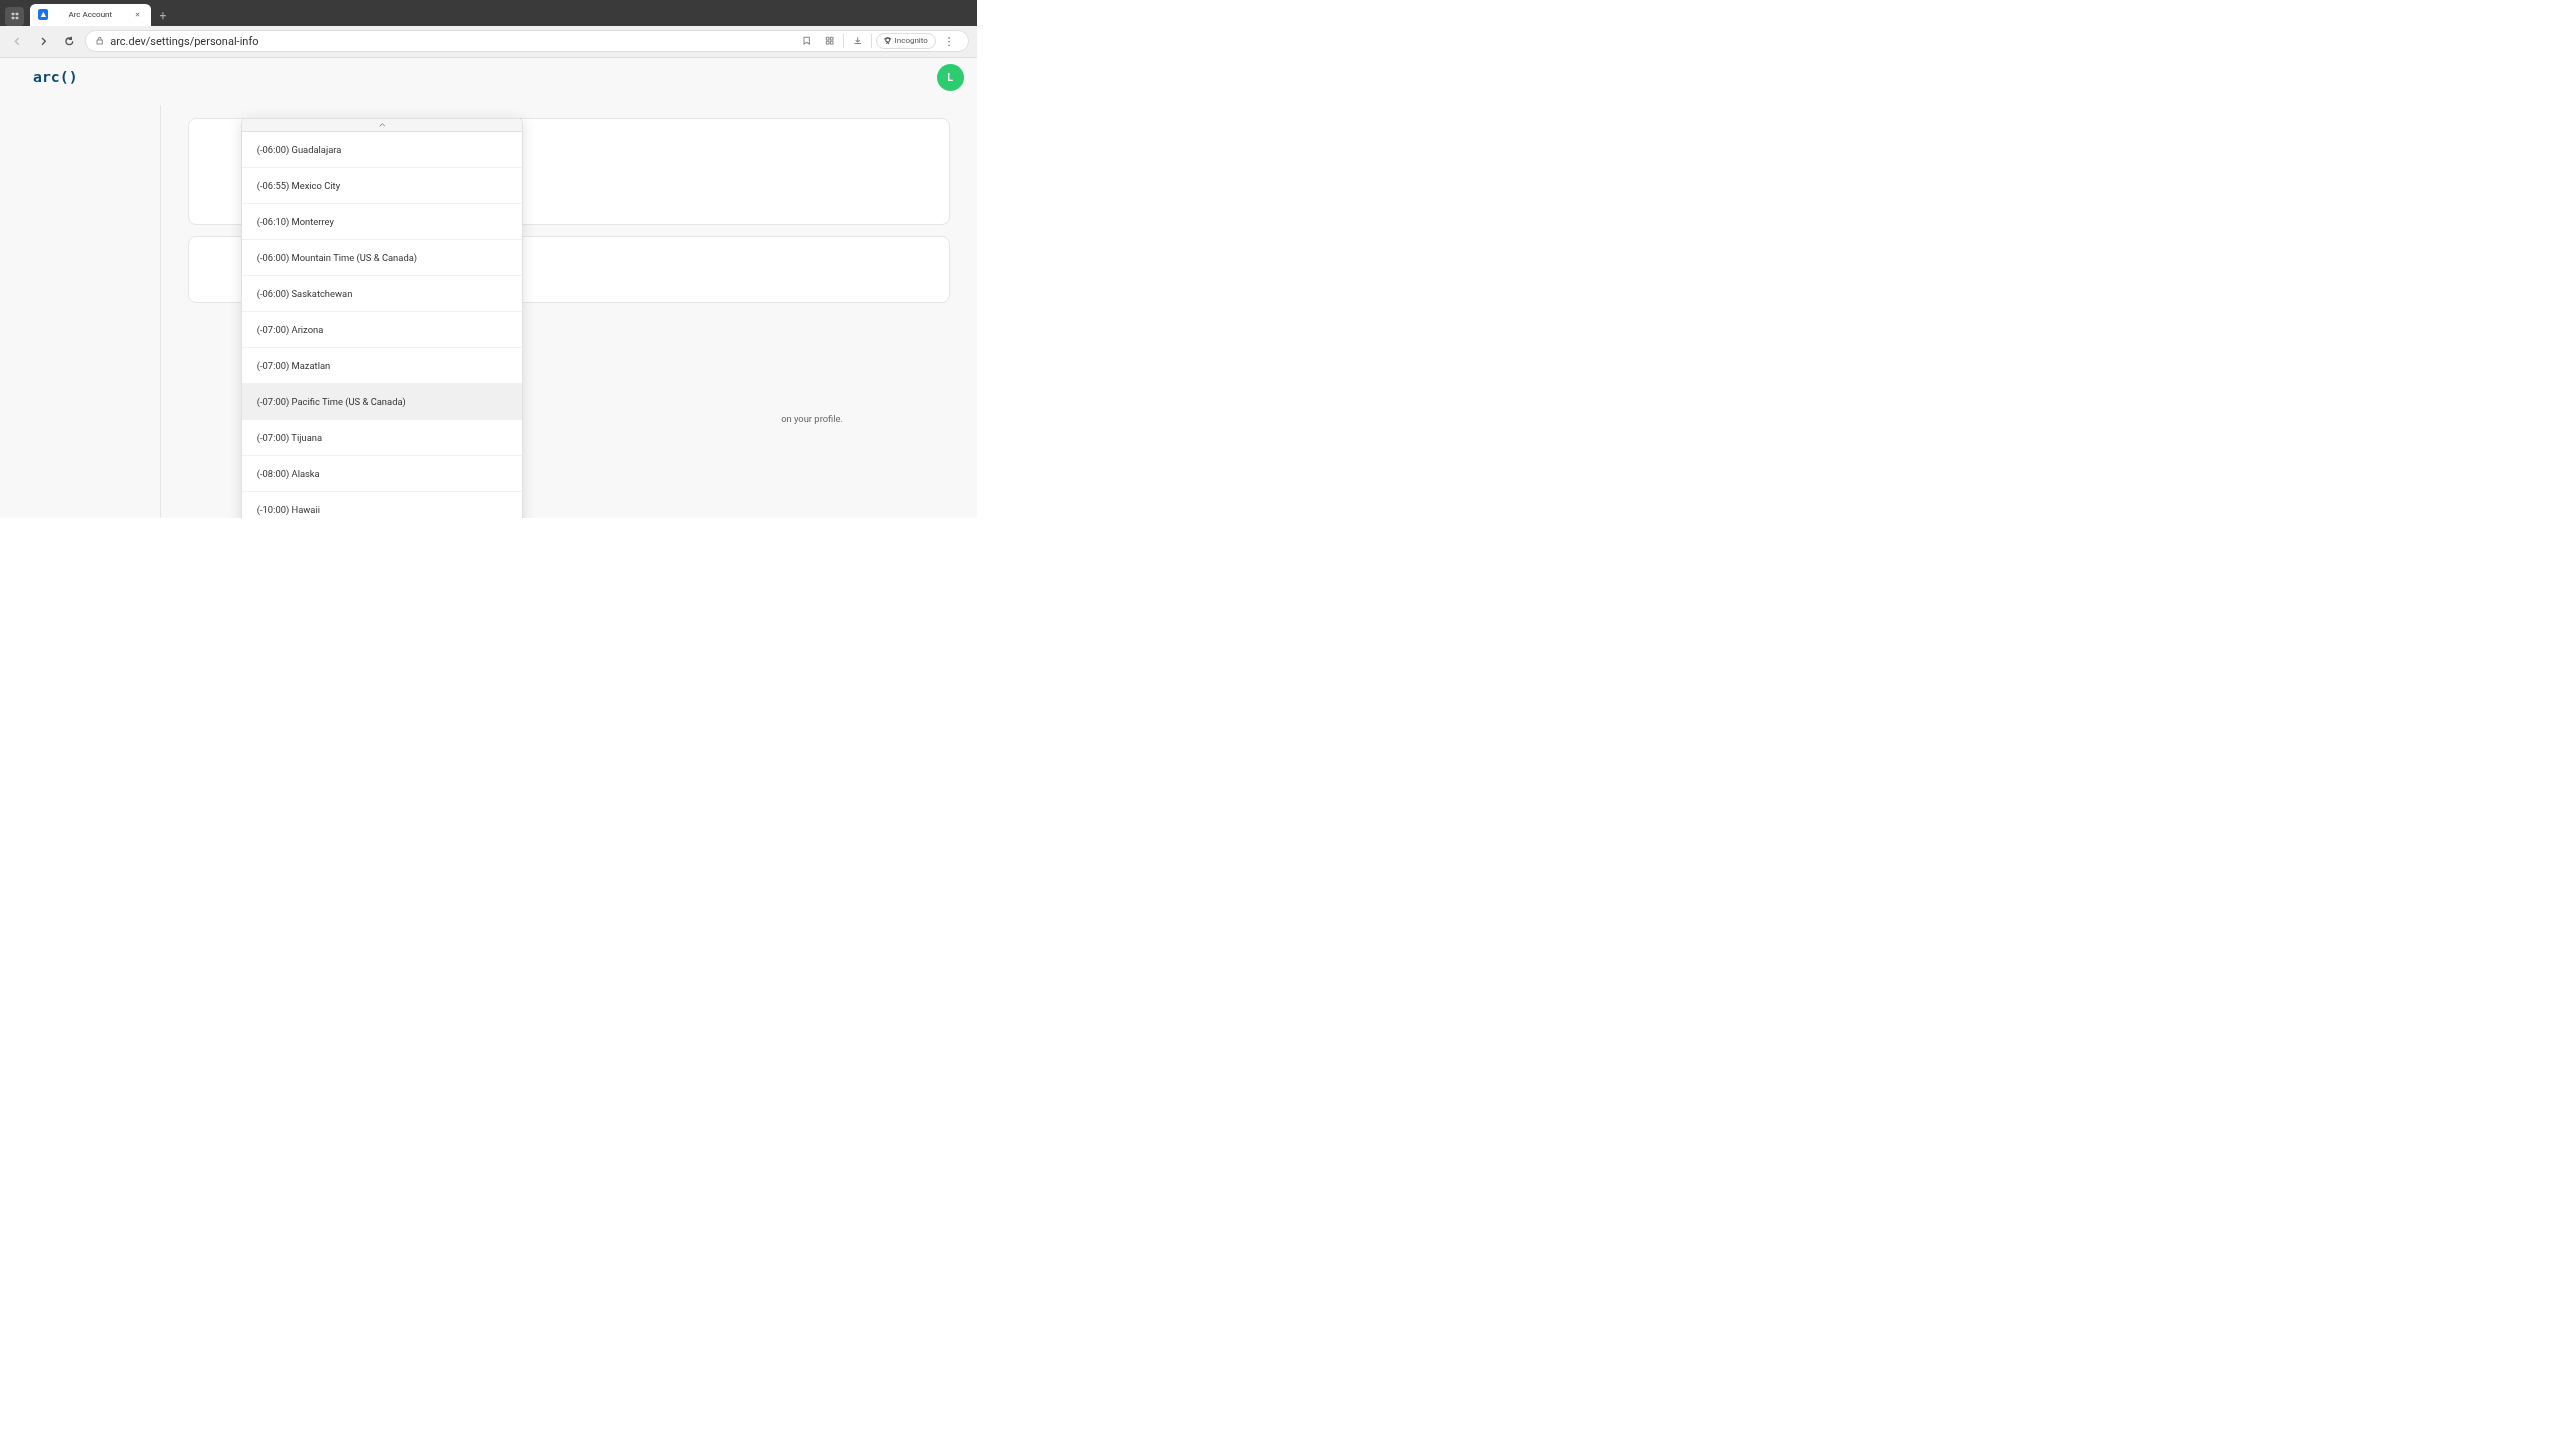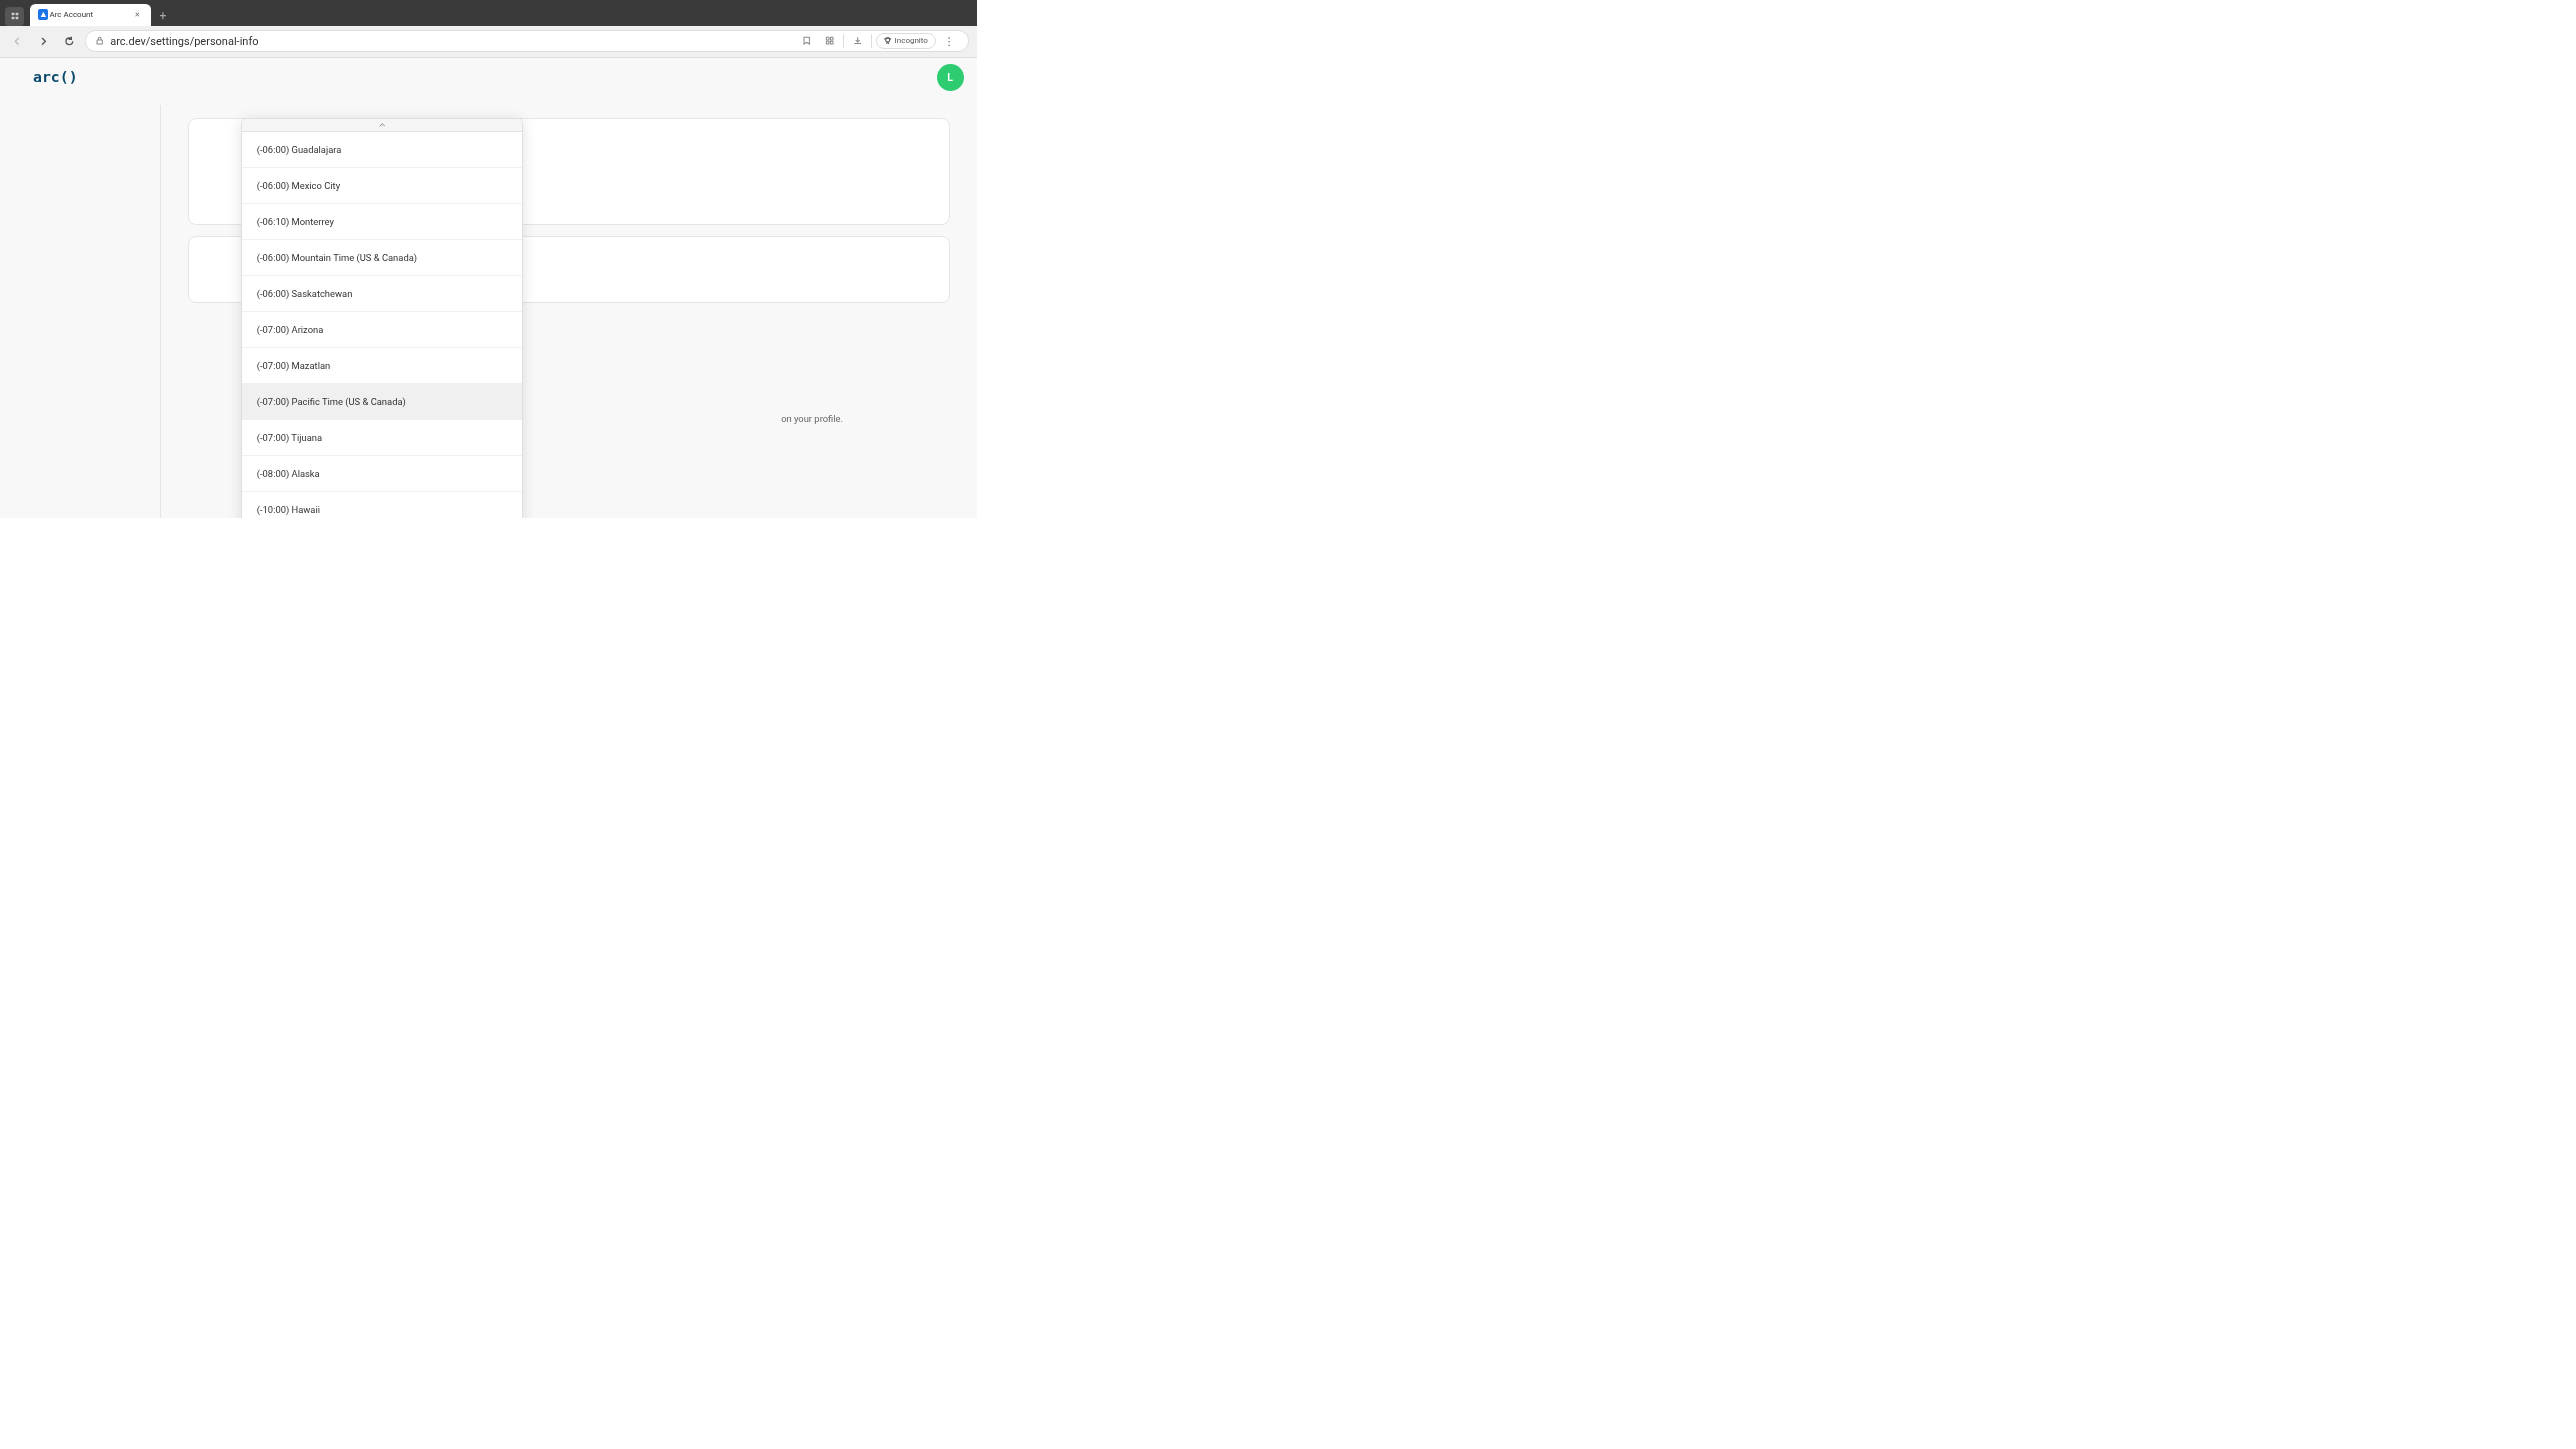--- a/index.html
+++ b/index.html
@@ -40,21 +40,21 @@
       margin-right: 2.7px;
     }
 
     .tab {
       background: #ffffff;
       height: 21.5px;
       border-radius: 5.4px 5.4px 0 0;
       display: flex;
       align-items: center;
       padding: 0 8px;
-      gap: 1px;
+      gap: 20px;
       min-width: 121px;
       max-width: 161px;
       cursor: pointer;
     }
 
     .tab-favicon {
       width: 10.7px;
       height: 10.7px;
       background: #1a73e8;
       border-radius: 2px;
@@ -429,21 +429,21 @@
 
         <div class="scroll-arrow">
           <svg width="6.7" height="4" viewBox="0 0 10 6" fill="none" stroke="#888" stroke-width="1.5">
             <path d="M1 5l4-4 4 4"></path>
           </svg>
         </div>
 
         <div class="dropdown-scroll">
 
         <div class="timezone-item">(-06:00) Guadalajara</div>
-            <div class="timezone-item">(-06:00) Mexico City</div>
+            <div class="timezone-item">(-06:55) Mexico City</div>
             <div class="timezone-item">(-06:10) Monterrey</div>
             <div class="timezone-item">(-06:00) Mountain Time (US &amp; Canada)</div>
             <div class="timezone-item">(-06:00) Saskatchewan</div>
             <div class="timezone-item">(-07:00) Arizona</div>
             <div class="timezone-item">(-07:00) Mazatlan</div>
             <div class="timezone-item highlighted">(-07:00) Pacific Time (US &amp; Canada)</div>
             <div class="timezone-item">(-07:00) Tijuana</div>
             <div class="timezone-item">(-08:00) Alaska</div>
             <div class="timezone-item">(-10:00) Hawaii</div>
           </div>

